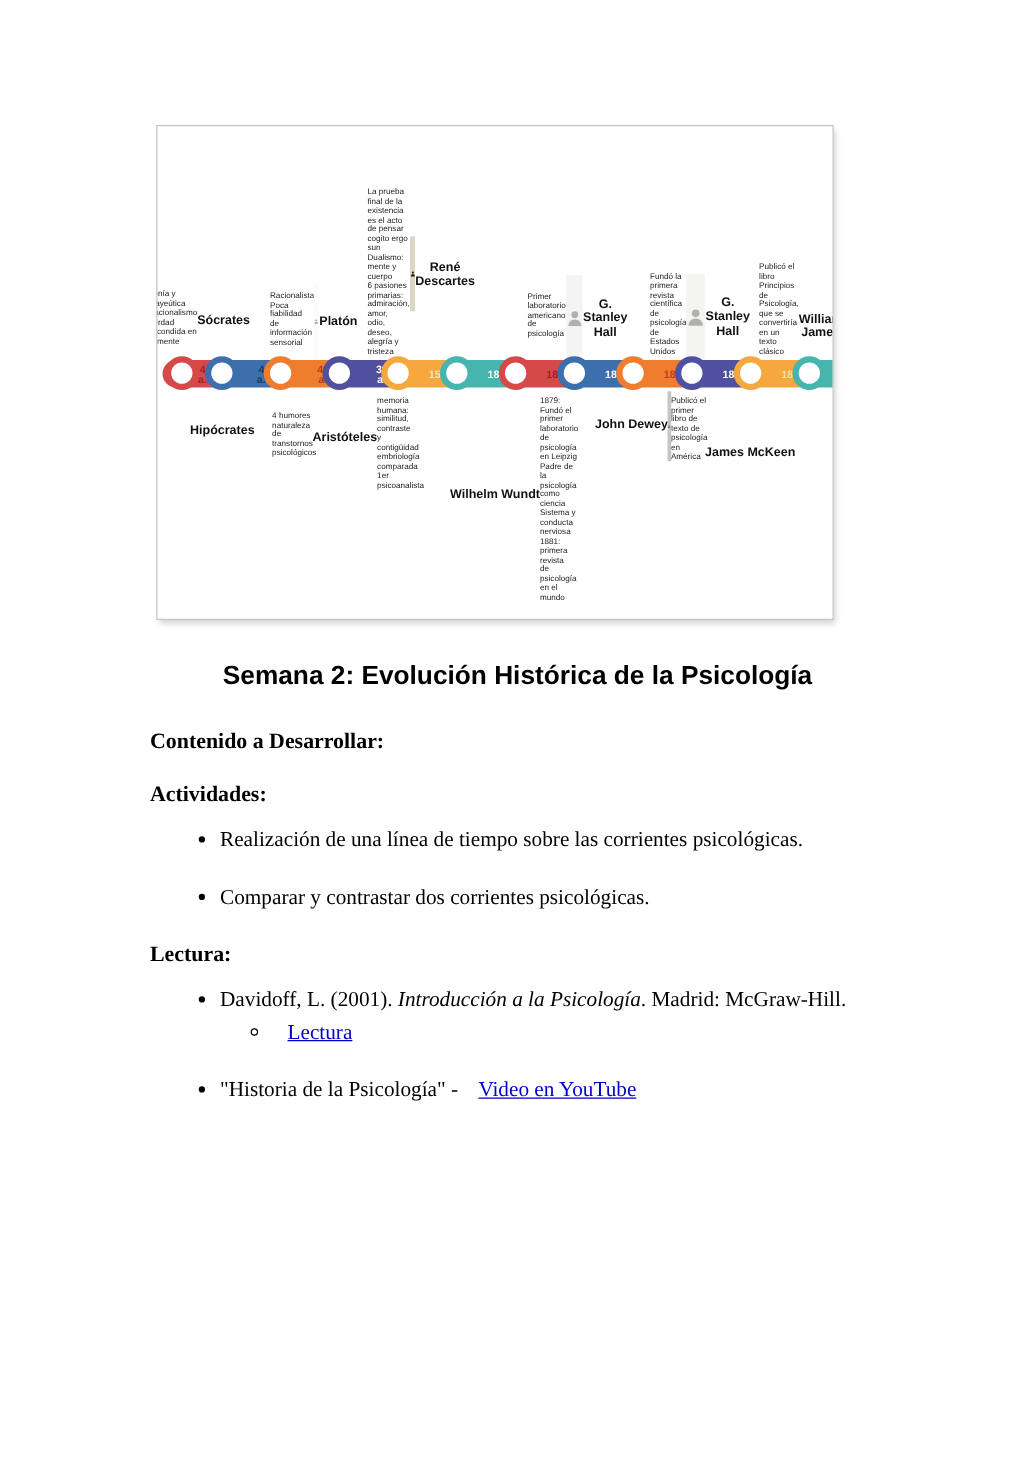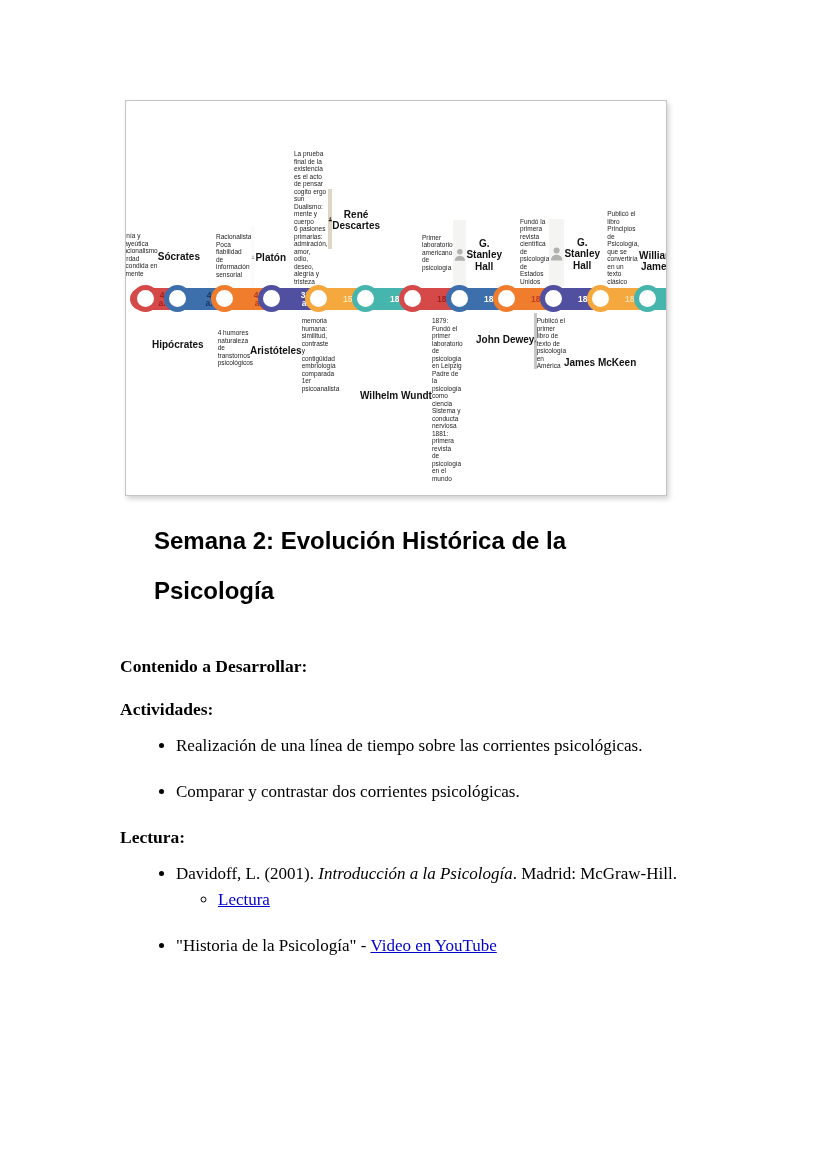--- a/index.html
+++ b/index.html
@@ -37,28 +37,28 @@
   .dot{position:absolute;left:-13px;top:-3px;width:27px;height:27px;border-radius:50%;
     background:#fff;border:5px solid #999;box-sizing:border-box;z-index:2;}
   .seg:first-child .dot{left:2px;}
   .yr{position:relative;z-index:1;display:flex;flex-direction:column;justify-content:center;align-items:flex-end;
     height:100%;box-sizing:border-box;padding:0 3px 0 16px;font-size:8.5px;line-height:8.5px;font-weight:bold;}
   .yr b{display:block;font-weight:bold;}
 
   
   .doc{position:absolute;left:120px;top:516px;width:588px;color:#000;
     font-family:"Liberation Serif",serif;font-size:17px;}
-  .doc h1{font-family:"Liberation Sans",sans-serif;font-weight:bold;font-size:24px;line-height:50px;
-    text-align:left;max-width:520px;margin:0 auto 0 auto;}
+  .doc h1{font-family:"Liberation Sans",sans-serif;font-weight:bold;font-size:21px;line-height:50px;
+    text-align:center;max-width:520px;margin:0 auto 0 auto;}
   .doc h2{font-size:17.5px;font-weight:bold;margin:22px 0 0 0;}
-  .doc h2.first{margin-top:40px;}
+  .doc h2.first{margin-top:16px;}
   .doc ul{margin:15px 0 24px 0;padding-left:56px;}
   .doc ul li{margin:4px 0;line-height:22px;}
   .doc ul.sub{list-style:circle;margin:0;padding-left:42px;}
-  .doc a{text-decoration:underline;cursor:pointer;}
+  .doc a{text-decoration:underline;cursor:pointer;margin-left:12px;}
 </style>
 </head>
 <body>
 
 <div class="page">
 
   <div class="timeline-card">
 
     <div class="pcol top" style="left:90px;width:70px;">
       <div class="desc">Racionalista

